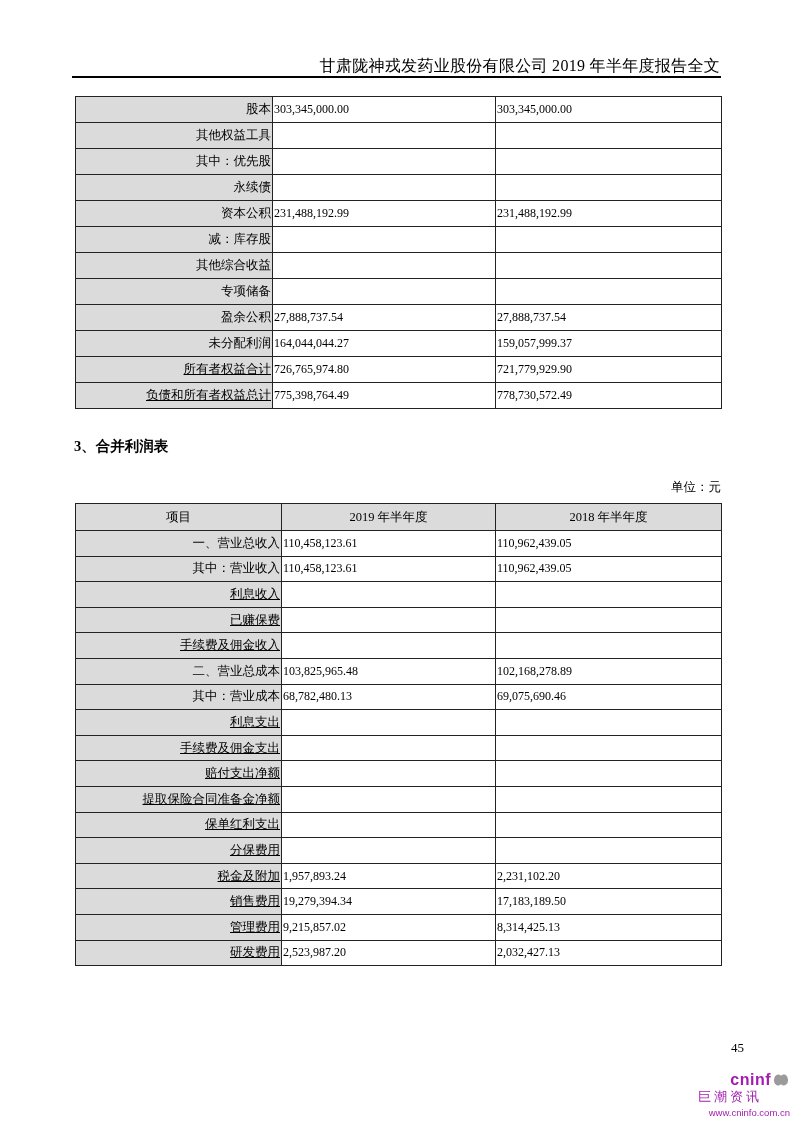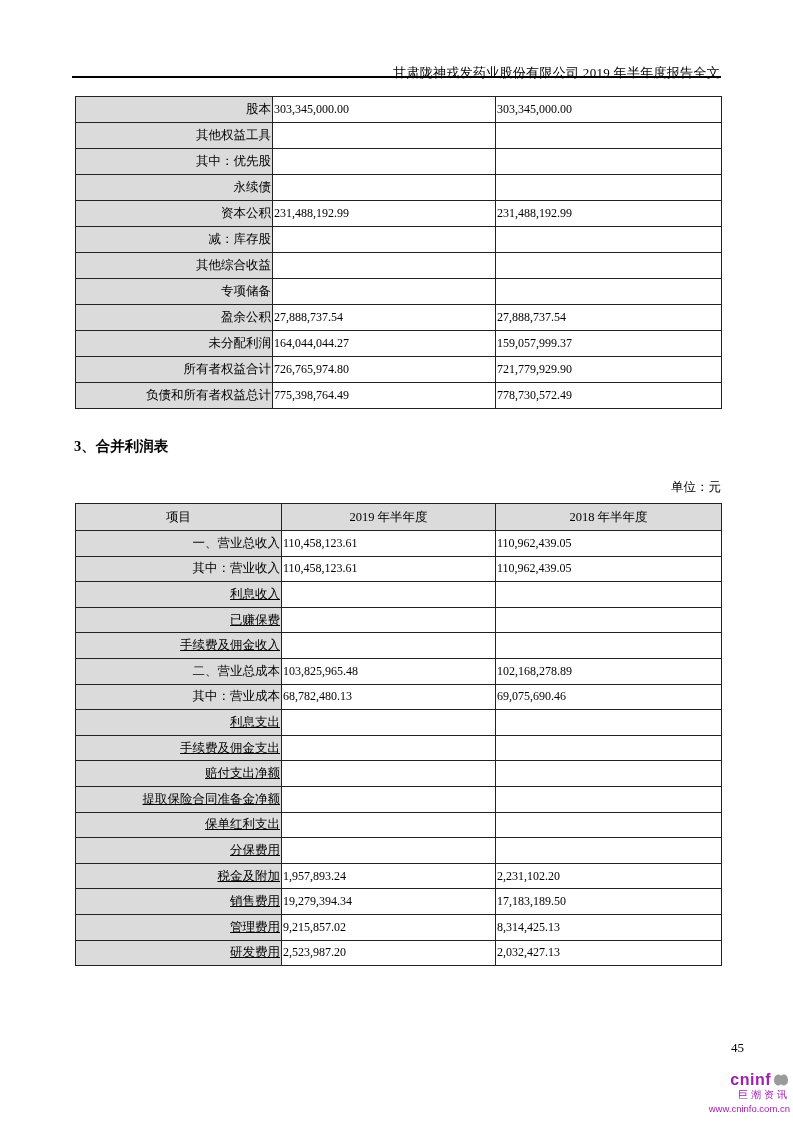--- a/index.html
+++ b/index.html
@@ -1,33 +1,33 @@
 <!DOCTYPE html>
 <html><head>
 <meta charset="utf-8">
 <style>
   html,body{margin:0;padding:0;}
   body{width:793px;height:1122px;background:#ffffff;overflow:hidden;}
   .page{position:relative;width:793px;height:1122px;background:#fff;
         font-family:"Liberation Serif","DejaVu Serif",serif;color:#000;}
 
   
-  .header-title{position:absolute;top:64px;right:73px;font-size:13px;letter-spacing:.3px;}
+  .header-title{position:absolute;top:56px;right:73px;font-size:16px;letter-spacing:.3px;}
   .header-rule{position:absolute;top:76px;left:72px;width:649px;height:2px;background:#000;}
 
   
   table.tbl{position:absolute;border-collapse:collapse;table-layout:fixed;}
   .tbl td,.tbl th{border:1px solid #222;vertical-align:middle;overflow:hidden;
                   white-space:nowrap;box-sizing:border-box;}
   .tbl .lbl{background:#dbdbdb;font-size:12.5px;text-align:right;}
   .tbl .val{text-align:left;padding-right:3px;font-size:12px;background:#fff;}
 
   .tbl1{left:75px;top:96px;width:646px;}
   .tbl1 td{height:26px;}
-  .tbl1 .ind0{padding-left:8px;}
+  .tbl1 .ind0{padding-left:8px;text-decoration:underline;}
   .tbl1 .ind1{padding-left:19px;}
   .tbl1 .ind2{padding-left:30px;}
   .tbl1 .ind3{padding-left:57px;}
 
   .section-heading{position:absolute;left:74px;top:437px;font-size:14.5px;font-weight:bold;margin:0;}
   .unit-label{position:absolute;right:72px;top:479px;font-size:12.5px;}
 
   .tbl2{left:75px;top:503px;width:646px;}
   .tbl2 th{height:27px;background:#dbdbdb;font-size:12.5px;font-weight:normal;text-align:center;}
   .tbl2 td{height:25.6px;}
@@ -35,21 +35,21 @@
   .tbl2 .ind1{padding-left:26px;}
   .tbl2 .ind2{padding-left:31px;text-decoration:underline;}
 
   
   .page-number{position:absolute;left:731px;top:1040px;font-size:13px;}
   .logo{position:absolute;left:698px;top:1071px;width:92px;color:#a21caf;
         font-family:"Liberation Sans","DejaVu Sans",sans-serif;}
   .logo-top{display:flex;align-items:center;justify-content:flex-end;}
   .logo-brand{font-weight:bold;font-size:16px;letter-spacing:.5px;line-height:16px;}
   .logo-swirl{margin-left:1px;}
-  .logo-cap{font-size:10px;letter-spacing:3px;text-align:right;margin-top:-1px;}
+  .logo-cap{font-size:13px;letter-spacing:3px;margin-right:20px;margin-top:-1px;}
   .logo-url{font-size:9.5px;text-align:right;margin-top:1px;}
 </style>
 </head>
 <body>
 
 <div class="page">
 
   <div class="header-title">甘肃陇神戎发药业股份有限公司 2019 年半年度报告全文</div>
   <div class="header-rule"></div>
 

